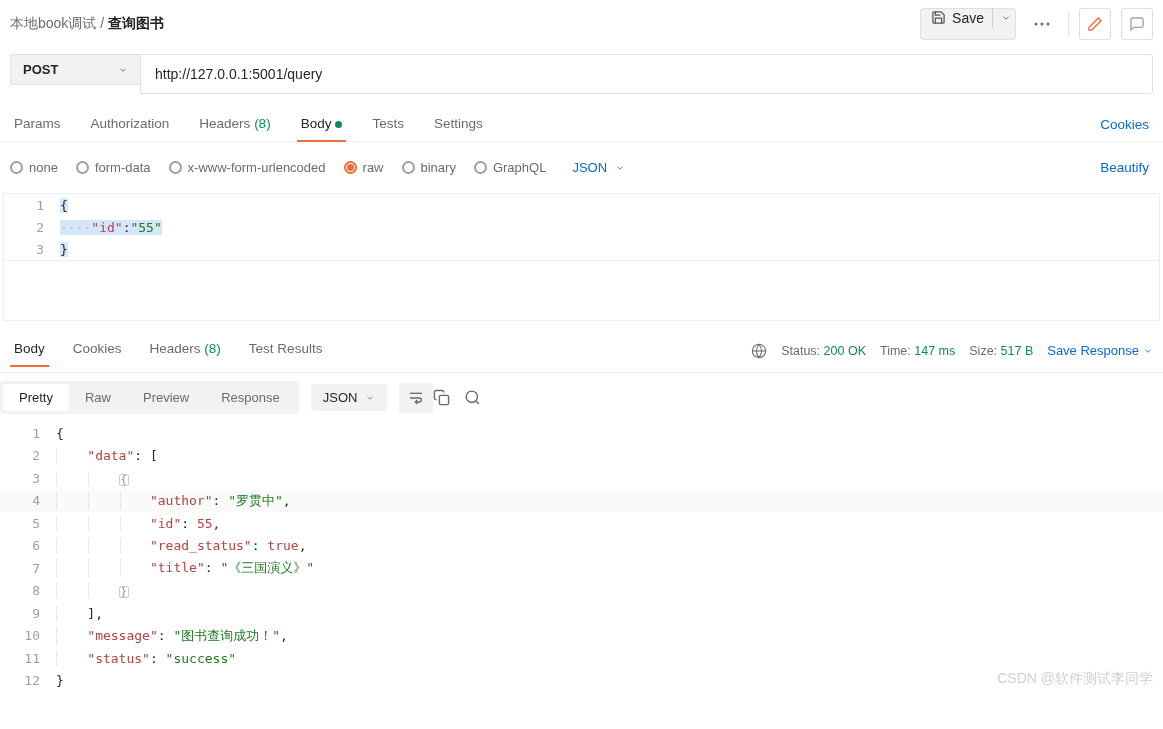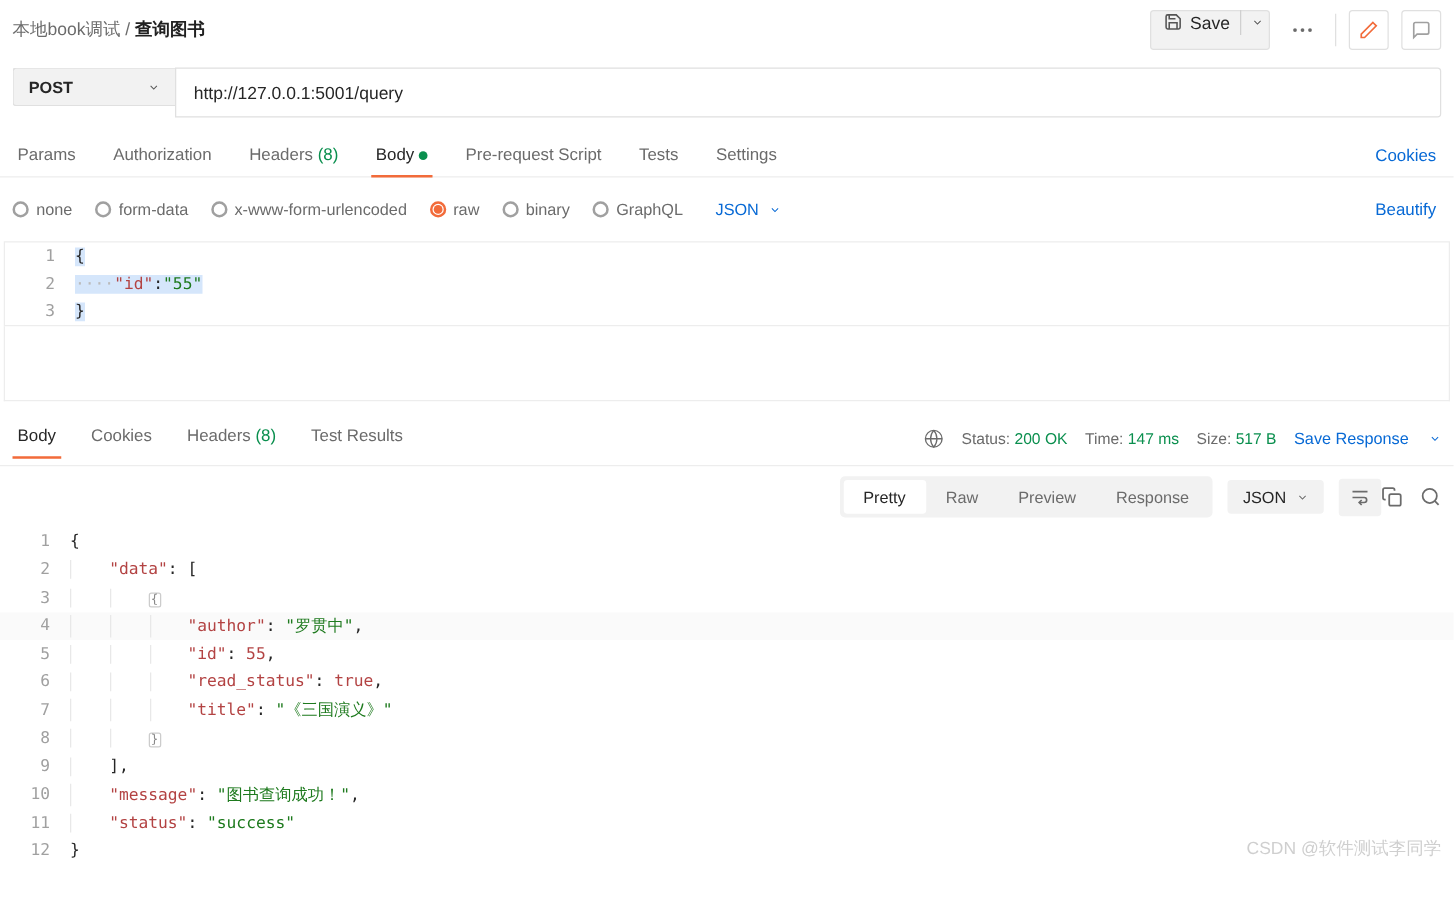--- a/index.html
+++ b/index.html
@@ -48,23 +48,23 @@
 .str { color: #1e7a1e; }
 .req-lower { height: 60px; border: 1px solid #ededed; border-top: none; margin: 0 3px 8px; }
 
 .resp-header { display: flex; align-items: center; justify-content: space-between; padding: 6px 10px; border-bottom: 1px solid #ededed; margin-top: 4px; }
 .resp-tabs { display: flex; gap: 20px; }
 .resp-tab { padding: 6px 4px 10px; font-size: 13.5px; color: #6b6b6b; cursor: pointer; position: relative; }
 .resp-tab.active { color: #262626; font-weight: 500; }
 .resp-tab.active::after { content: ""; position: absolute; left: 0; right: 0; bottom: -1px; height: 2px; background: #f26b3a; }
 .resp-meta { display: flex; align-items: center; gap: 14px; font-size: 12.5px; color: #6b6b6b; }
 .resp-meta .val { color: #0a8f4e; }
-.save-resp { color: #0769d5; font-size: 13px; cursor: pointer; display: flex; align-items: center; gap: 16px; }
-
-.viewmode-row { display: flex; align-items: center; justify-content: flex-end; padding: 8px 10px; }
+.save-resp { color: #0769d5; font-size: 13px; cursor: pointer; display: flex; align-items: center; gap: 4px; }
+
+.viewmode-row { display: flex; align-items: center; justify-content: flex-start; padding: 8px 0; }
 .viewmodes { display: flex; align-items: center; gap: 12px; }
 .vm-group { display: flex; background: #f2f2f2; border-radius: 4px; padding: 3px; }
 .vm { padding: 6px 16px; font-size: 13px; color: #6b6b6b; cursor: pointer; border-radius: 3px; }
 .vm.active { background: #fff; color: #262626; }
 .fmt-dd { display: flex; align-items: center; gap: 8px; background: #f2f2f2; padding: 6px 12px; border-radius: 3px; cursor: pointer; font-size: 13px; }
 .wrap-btn { width: 34px; height: 30px; display: flex; align-items: center; justify-content: center; background: #f2f2f2; border-radius: 3px; cursor: pointer; }
 .resp-tools { display: flex; gap: 14px; }
 
 .resp-editor { font-family: Consolas, Menlo, monospace; font-size: 13px; position: relative; }
 .resp-editor .line { display: flex; min-height: 22.5px; align-items: center; }
@@ -131,21 +131,20 @@
   </div>
   <input class="url-input" value="http://127.0.0.1:5001/query" style="">
 </div>
 
 <div class="tabs-row">
   <div class="tabs">
     <div class="tab">Params</div>
     <div class="tab">Authorization</div>
     <div class="tab"><span>Headers</span> <span class="cnt">(8)</span></div>
     <div class="tab active"><span>Body</span><span class="dot"></span></div>
-    <div class="tab">Pre-request Script</div>
     <div class="tab">Tests</div>
     <div class="tab">Settings</div>
   </div>
   <div class="link-right">Cookies</div>
 </div>
 
 <div class="bodytype-row">
   <div class="radios">
     <div class="radio">
         <span class="ring"></span>

